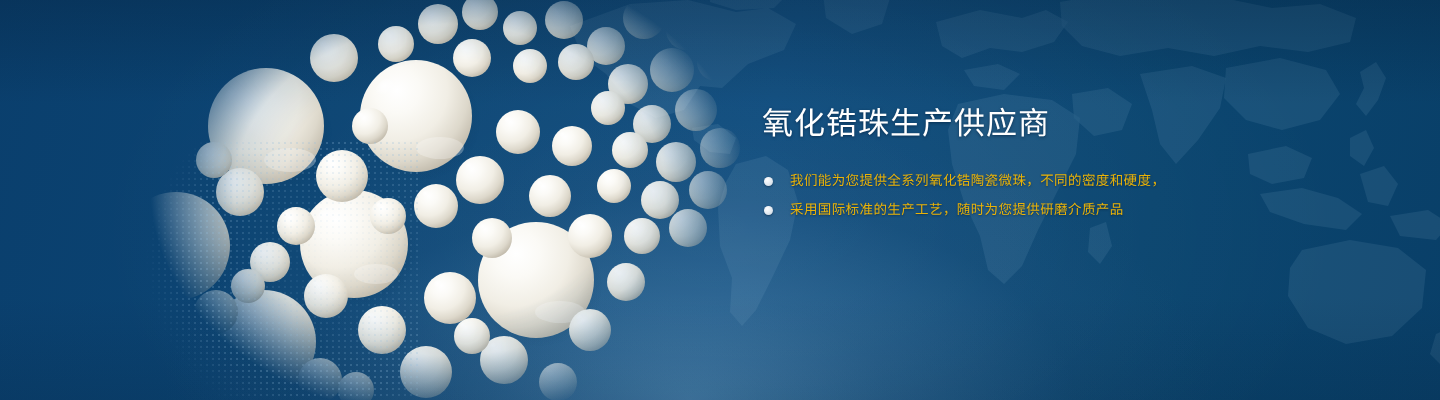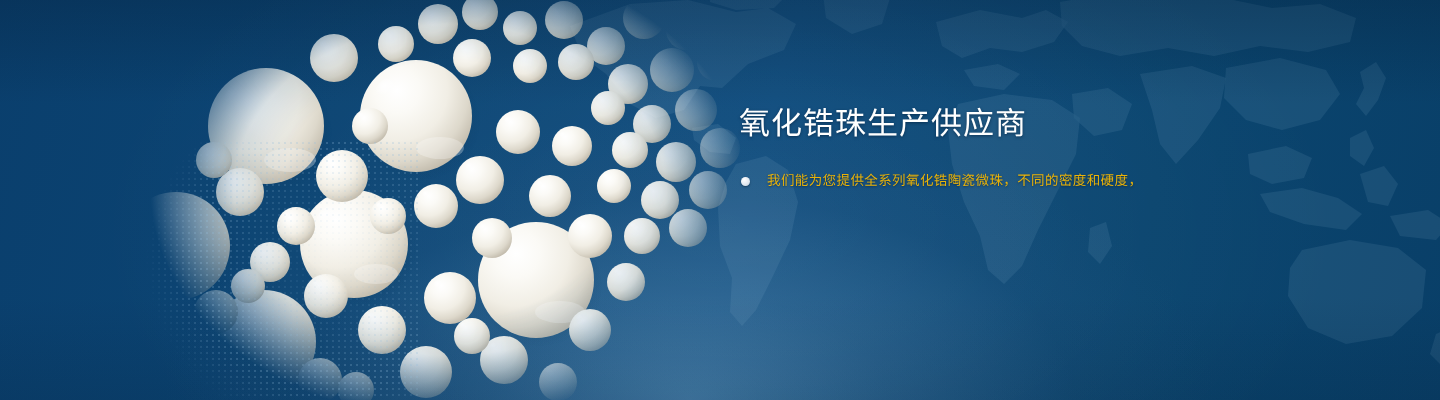--- a/index.html
+++ b/index.html
@@ -84,21 +84,21 @@
     background-size: 6px 6px;
     -webkit-mask-image: radial-gradient(ellipse 190px 175px at 215px 120px,
       rgba(0,0,0,0) 0%, rgba(0,0,0,0.55) 48%, rgba(0,0,0,0.9) 72%, rgba(0,0,0,0) 100%);
     mask-image: radial-gradient(ellipse 190px 175px at 215px 120px,
       rgba(0,0,0,0) 0%, rgba(0,0,0,0.55) 48%, rgba(0,0,0,0.9) 72%, rgba(0,0,0,0) 100%);
   }
 
   
   .copy {
     position: absolute;
-    left: 739px;
+    left: 762px;
     top: 104px;
     width: 460px;
   }
   .headline {
     margin: 0;
     font-size: 31px;
     line-height: 40px;
     font-weight: 400;
     letter-spacing: 1px;
     color: #ffffff;
@@ -366,17 +366,21 @@
     <h1 class="headline">氧化锆珠生产供应商</h1>
 
     <ul class="bullets">
 
       <li class="bullet">
         <span class="bullet-marker"></span>
         <span class="bullet-text">我们能为您提供全系列氧化锆陶瓷微珠，不同的密度和硬度，</span>
       </li>
 
 
+      <li class="bullet">
+        <span class="bullet-marker"></span>
+        <span class="bullet-text">采用国际标准的生产工艺，随时为您提供研磨介质产品</span>
+      </li>
 
     </ul>
   </div>
 
 </div>
 
 </body></html>

